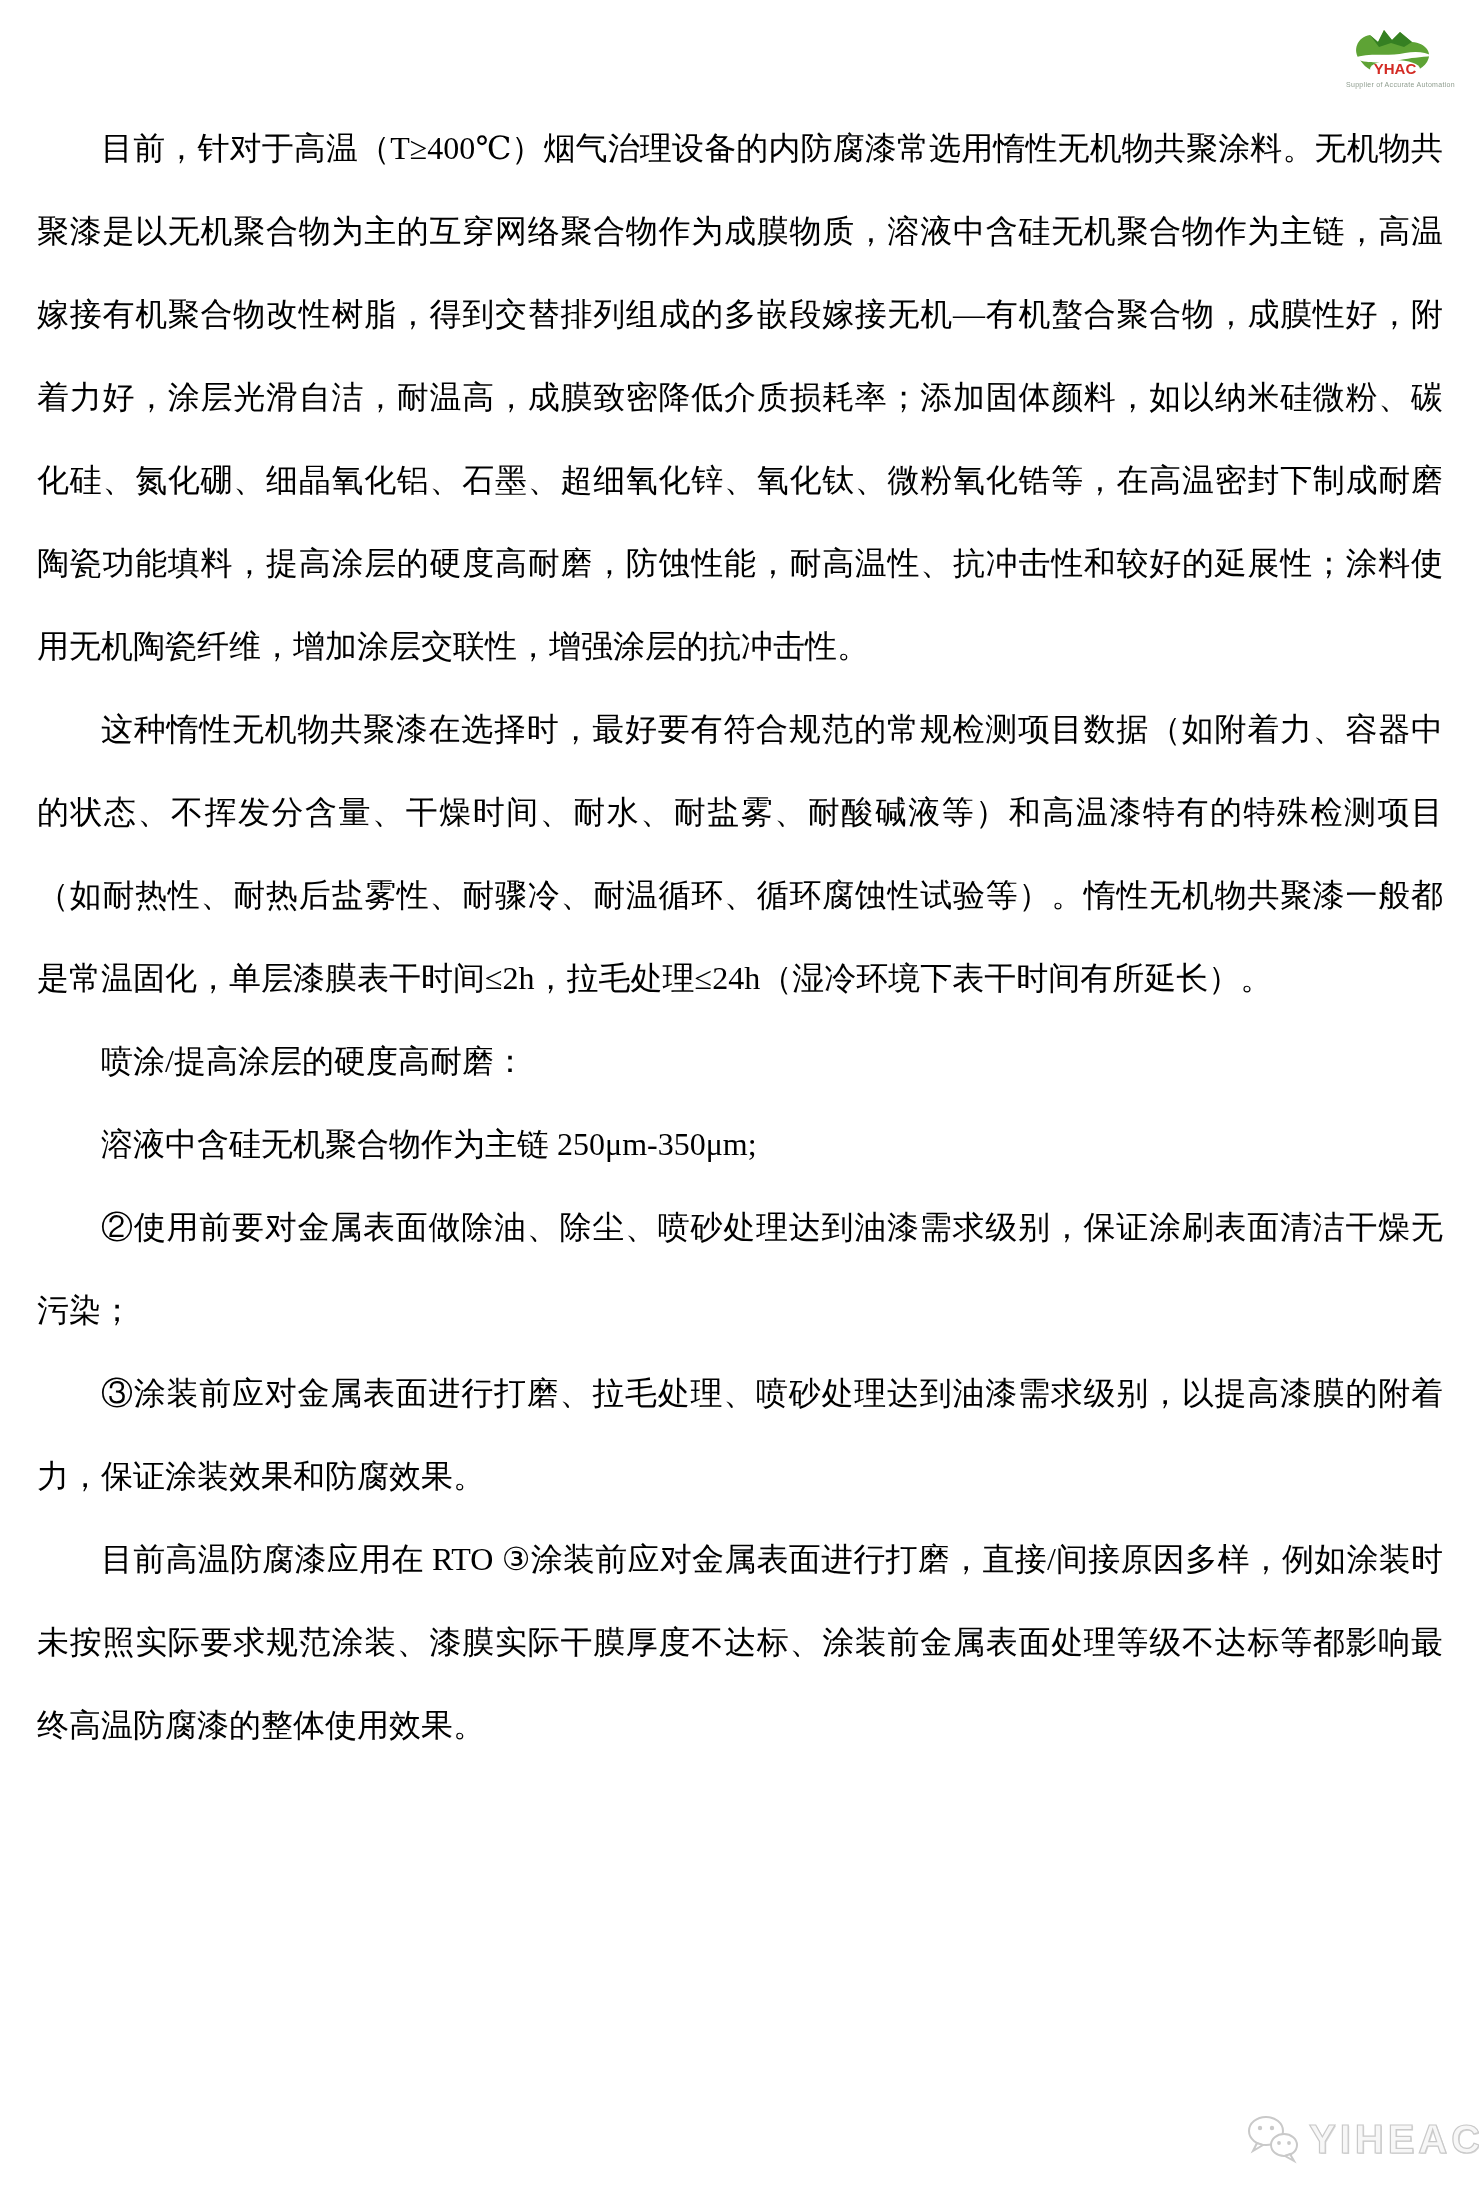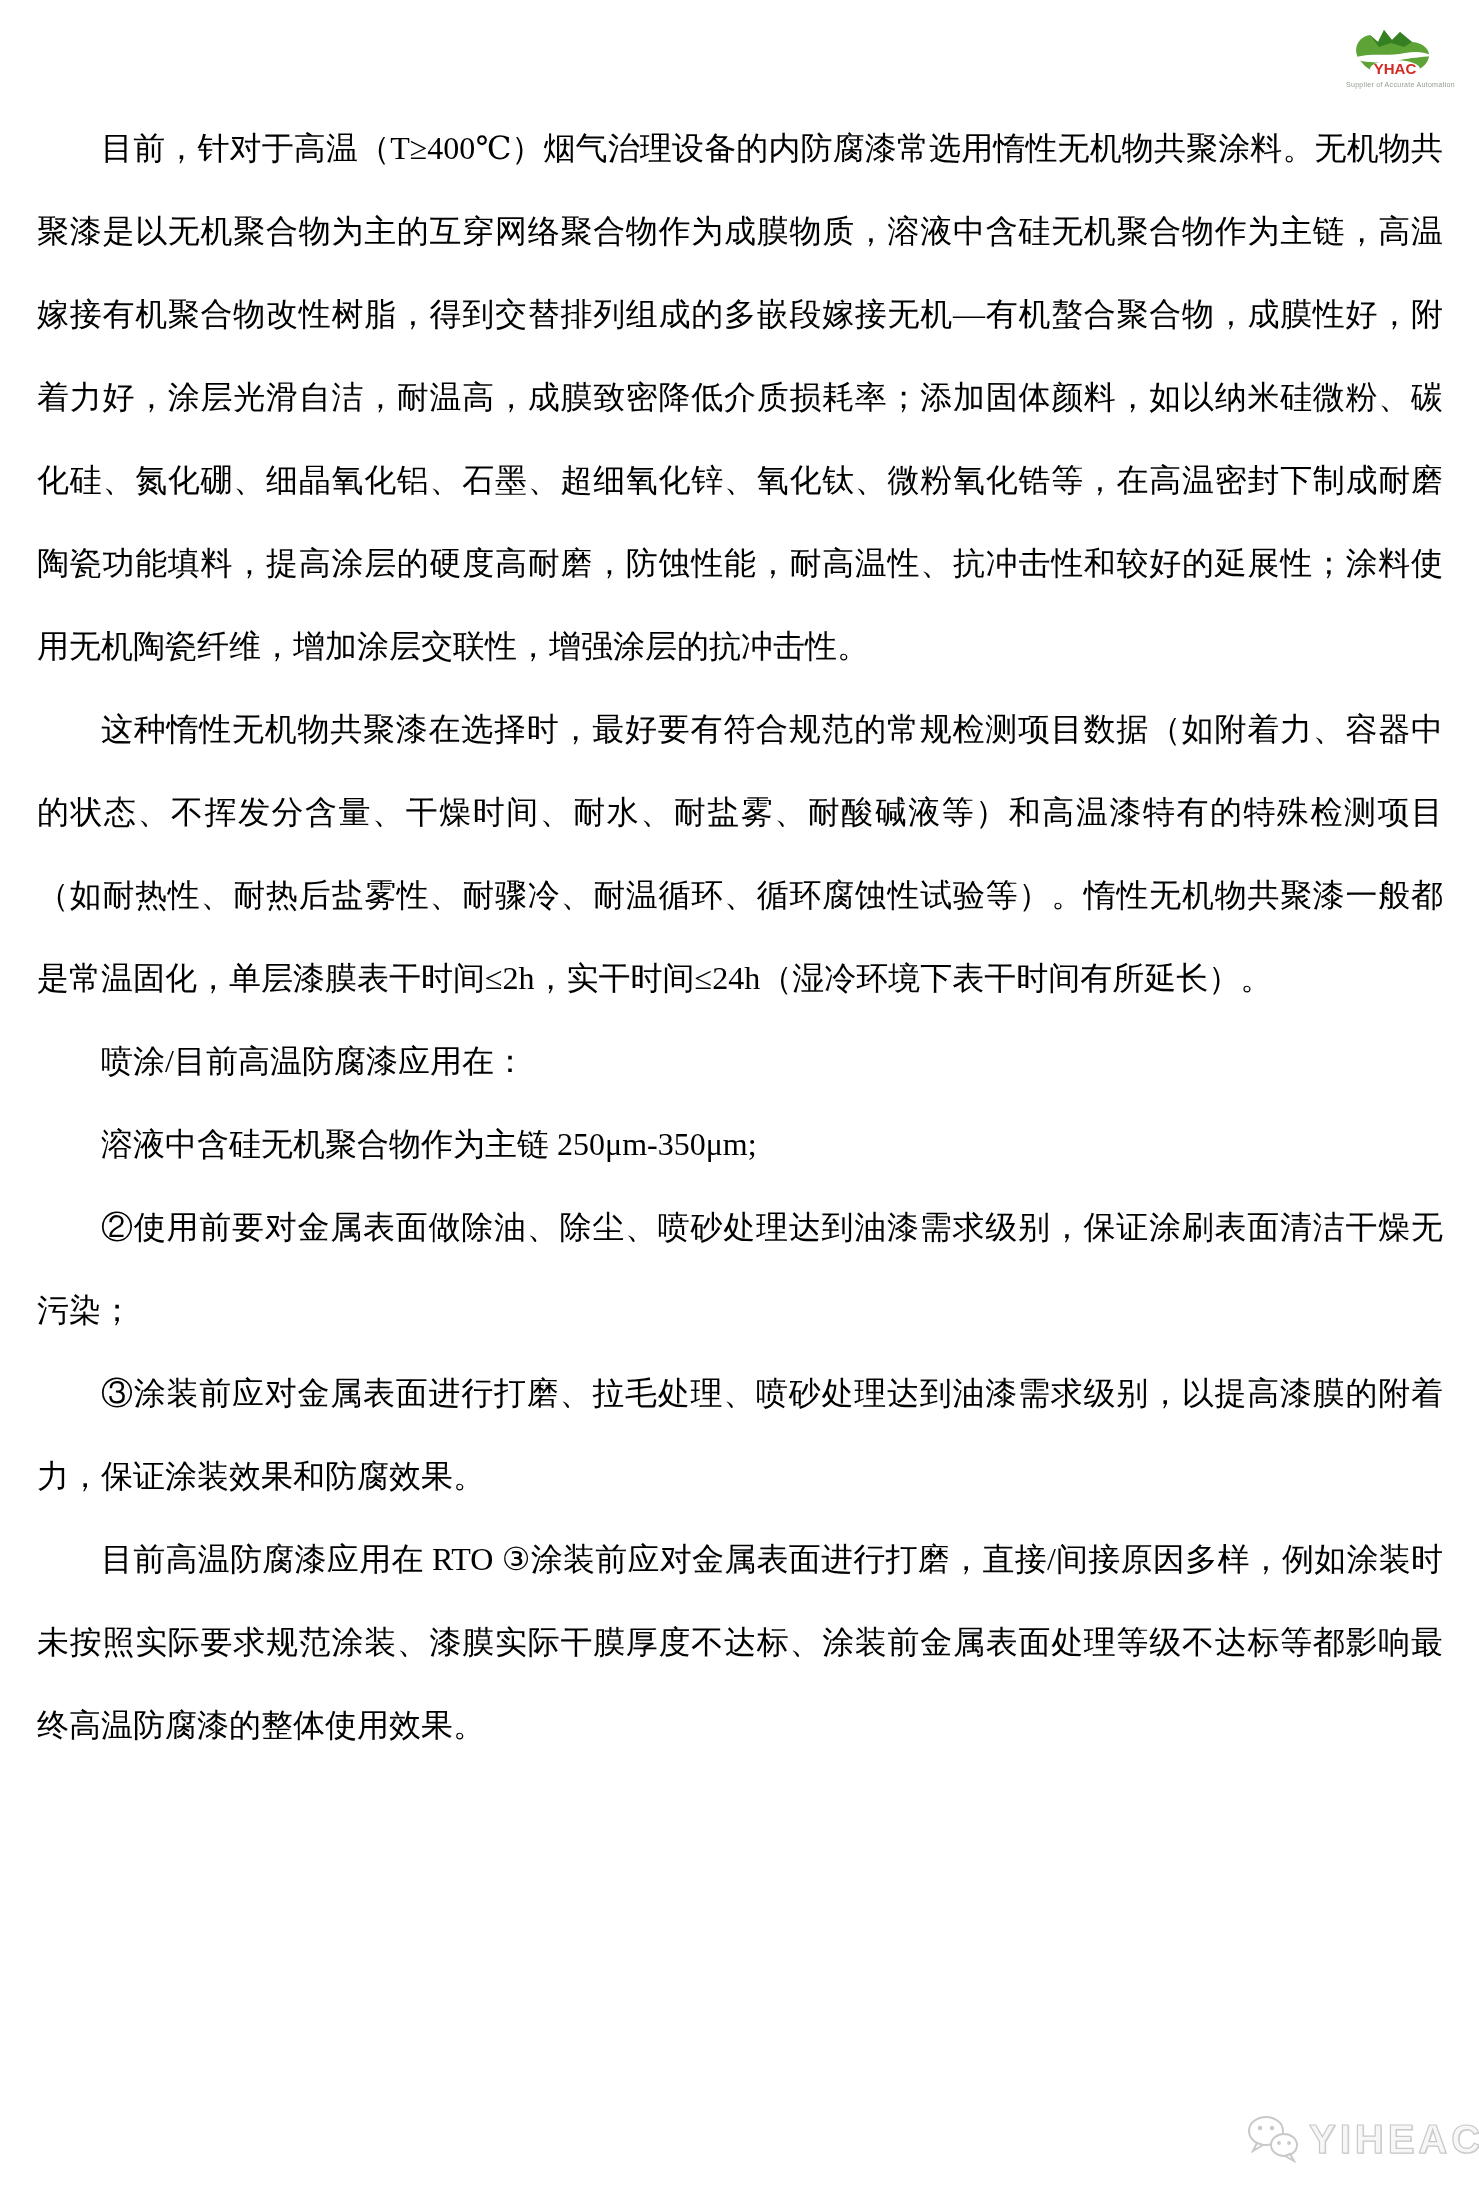--- a/index.html
+++ b/index.html
@@ -80,22 +80,22 @@
       <path d="M20 9 L28 16 34 4 42 14 50 6 62 16 L54 21 41 17 29 21 Z" fill="#2e7a1e" opacity="0.85"></path>
       <path d="M4 32 C19 26 37 31 55 27 C66 25 76 26 82 30 C70 31 61 32 50 34 C34 37 14 38 4 32 Z" fill="#ffffff"></path>
       <ellipse cx="45" cy="43" rx="25" ry="9" fill="#ffffff"></ellipse>
       <text x="45" y="48" text-anchor="middle" font-size="15" font-weight="bold" fill="#d32b24" font-family="Liberation Sans, sans-serif">YHAC</text>
     </svg>
     <div class="tagline">Supplier of Accurate Automation</div>
   </div>
 
   <div class="content">
     <p>目前，针对于高温（T≥400℃）烟气治理设备的内防腐漆常选用惰性无机物共聚涂料。无机物共聚漆是以无机聚合物为主的互穿网络聚合物作为成膜物质，溶液中含硅无机聚合物作为主链，高温嫁接有机聚合物改性树脂，得到交替排列组成的多嵌段嫁接无机—有机螯合聚合物，成膜性好，附着力好，涂层光滑自洁，耐温高，成膜致密降低介质损耗率；添加固体颜料，如以纳米硅微粉、碳化硅、氮化硼、细晶氧化铝、石墨、超细氧化锌、氧化钛、微粉氧化锆等，在高温密封下制成耐磨陶瓷功能填料，提高涂层的硬度高耐磨，防蚀性能，耐高温性、抗冲击性和较好的延展性；涂料使用无机陶瓷纤维，增加涂层交联性，增强涂层的抗冲击性。</p>
-    <p>这种惰性无机物共聚漆在选择时，最好要有符合规范的常规检测项目数据（如附着力、容器中的状态、不挥发分含量、干燥时间、耐水、耐盐雾、耐酸碱液等）和高温漆特有的特殊检测项目（如耐热性、耐热后盐雾性、耐骤冷、耐温循环、循环腐蚀性试验等）。惰性无机物共聚漆一般都是常温固化，单层漆膜表干时间≤2h，实干时间≤24h（湿冷环境下表干时间有所延长）。</p>
-    <p>喷涂/目前高温防腐漆应用在：</p>
+    <p>这种惰性无机物共聚漆在选择时，最好要有符合规范的常规检测项目数据（如附着力、容器中的状态、不挥发分含量、干燥时间、耐水、耐盐雾、耐酸碱液等）和高温漆特有的特殊检测项目（如耐热性、耐热后盐雾性、耐骤冷、耐温循环、循环腐蚀性试验等）。惰性无机物共聚漆一般都是常温固化，单层漆膜表干时间≤2h，拉毛处理≤24h（湿冷环境下表干时间有所延长）。</p>
+    <p>喷涂/提高涂层的硬度高耐磨：</p>
     <p>溶液中含硅无机聚合物作为主链 250μm-350μm;</p>
     <p>②使用前要对金属表面做除油、除尘、喷砂处理达到油漆需求级别，保证涂刷表面清洁干燥无污染；</p>
     <p>③涂装前应对金属表面进行打磨、拉毛处理、喷砂处理达到油漆需求级别，以提高漆膜的附着力，保证涂装效果和防腐效果。</p>
     <p>目前高温防腐漆应用在 RTO ③涂装前应对金属表面进行打磨，直接/间接原因多样，例如涂装时未按照实际要求规范涂装、漆膜实际干膜厚度不达标、涂装前金属表面处理等级不达标等都影响最终高温防腐漆的整体使用效果。</p>
   </div>
 
   <div class="watermark">
     <svg width="56" height="50" viewBox="0 0 56 50">
       <g fill="#ffffff" stroke="#c9c9c9" stroke-width="2">
         <ellipse cx="20" cy="17" rx="17" ry="14"></ellipse>

